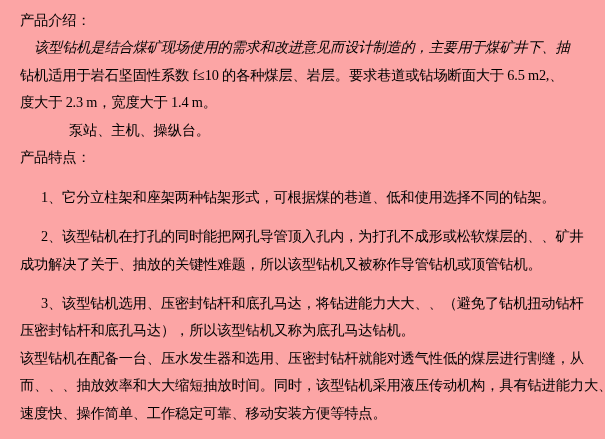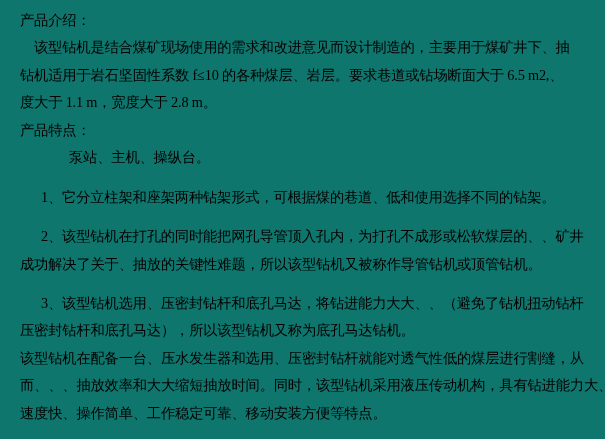--- a/index.html
+++ b/index.html
@@ -4,51 +4,51 @@
 <style>
   html, body {
     margin: 0;
     padding: 0;
     background: #ffffff;
   }
   .page {
     position: relative;
     width: 605px;
     height: 439px;
-    background: #0f766e;
+    background: #fca5a5;
     overflow: hidden;
     box-sizing: border-box;
     padding: 7px 28px 0 20px;
     font-family: "Liberation Serif", "DejaVu Serif", serif;
     font-size: 14.3px;
     color: #000000;
     -webkit-font-smoothing: none;
   }
   .line {
     margin: 0;
     padding: 0;
     line-height: 27.45px;
     height: 27.45px;
     white-space: nowrap;
     letter-spacing: -0.2px;
   }
-  .ind-first { padding-left: 14px; }  
+  .ind-first { padding-left: 14px; font-style: italic; }  
   .ind-num   { padding-left: 21px; margin-top: 12px; }  
   .ind-deep  { padding-left: 49px; }  
 </style>
 </head>
 <body>
 
 <div class="page">
   <p class="line">产品介绍：</p>
   <p class="line ind-first">该型钻机是结合煤矿现场使用的需求和改进意见而设计制造的，主要用于煤矿井下、抽</p>
   <p class="line">钻机适用于岩石坚固性系数 f≤10 的各种煤层、岩层。要求巷道或钻场断面大于 6.5 m2,、</p>
-  <p class="line">度大于 1.1 m，宽度大于 2.8 m。</p>
+  <p class="line">度大于 2.3 m，宽度大于 1.4 m。</p>
+  <p class="line ind-deep">泵站、主机、操纵台。</p>
   <p class="line">产品特点：</p>
-  <p class="line ind-deep">泵站、主机、操纵台。</p>
   <p class="line ind-num">1、它分立柱架和座架两种钻架形式，可根据煤的巷道、低和使用选择不同的钻架。</p>
   <p class="line ind-num">2、该型钻机在打孔的同时能把网孔导管顶入孔内，为打孔不成形或松软煤层的、、矿井</p>
   <p class="line">成功解决了关于、抽放的关键性难题，所以该型钻机又被称作导管钻机或顶管钻机。</p>
   <p class="line ind-num">3、该型钻机选用、压密封钻杆和底孔马达，将钻进能力大大、、（避免了钻机扭动钻杆</p>
   <p class="line">压密封钻杆和底孔马达），所以该型钻机又称为底孔马达钻机。</p>
   <p class="line">该型钻机在配备一台、压水发生器和选用、压密封钻杆就能对透气性低的煤层进行割缝，从</p>
   <p class="line">而、、、抽放效率和大大缩短抽放时间。同时，该型钻机采用液压传动机构，具有钻进能力大、</p>
   <p class="line">速度快、操作简单、工作稳定可靠、移动安装方便等特点。</p>
 </div>
 

